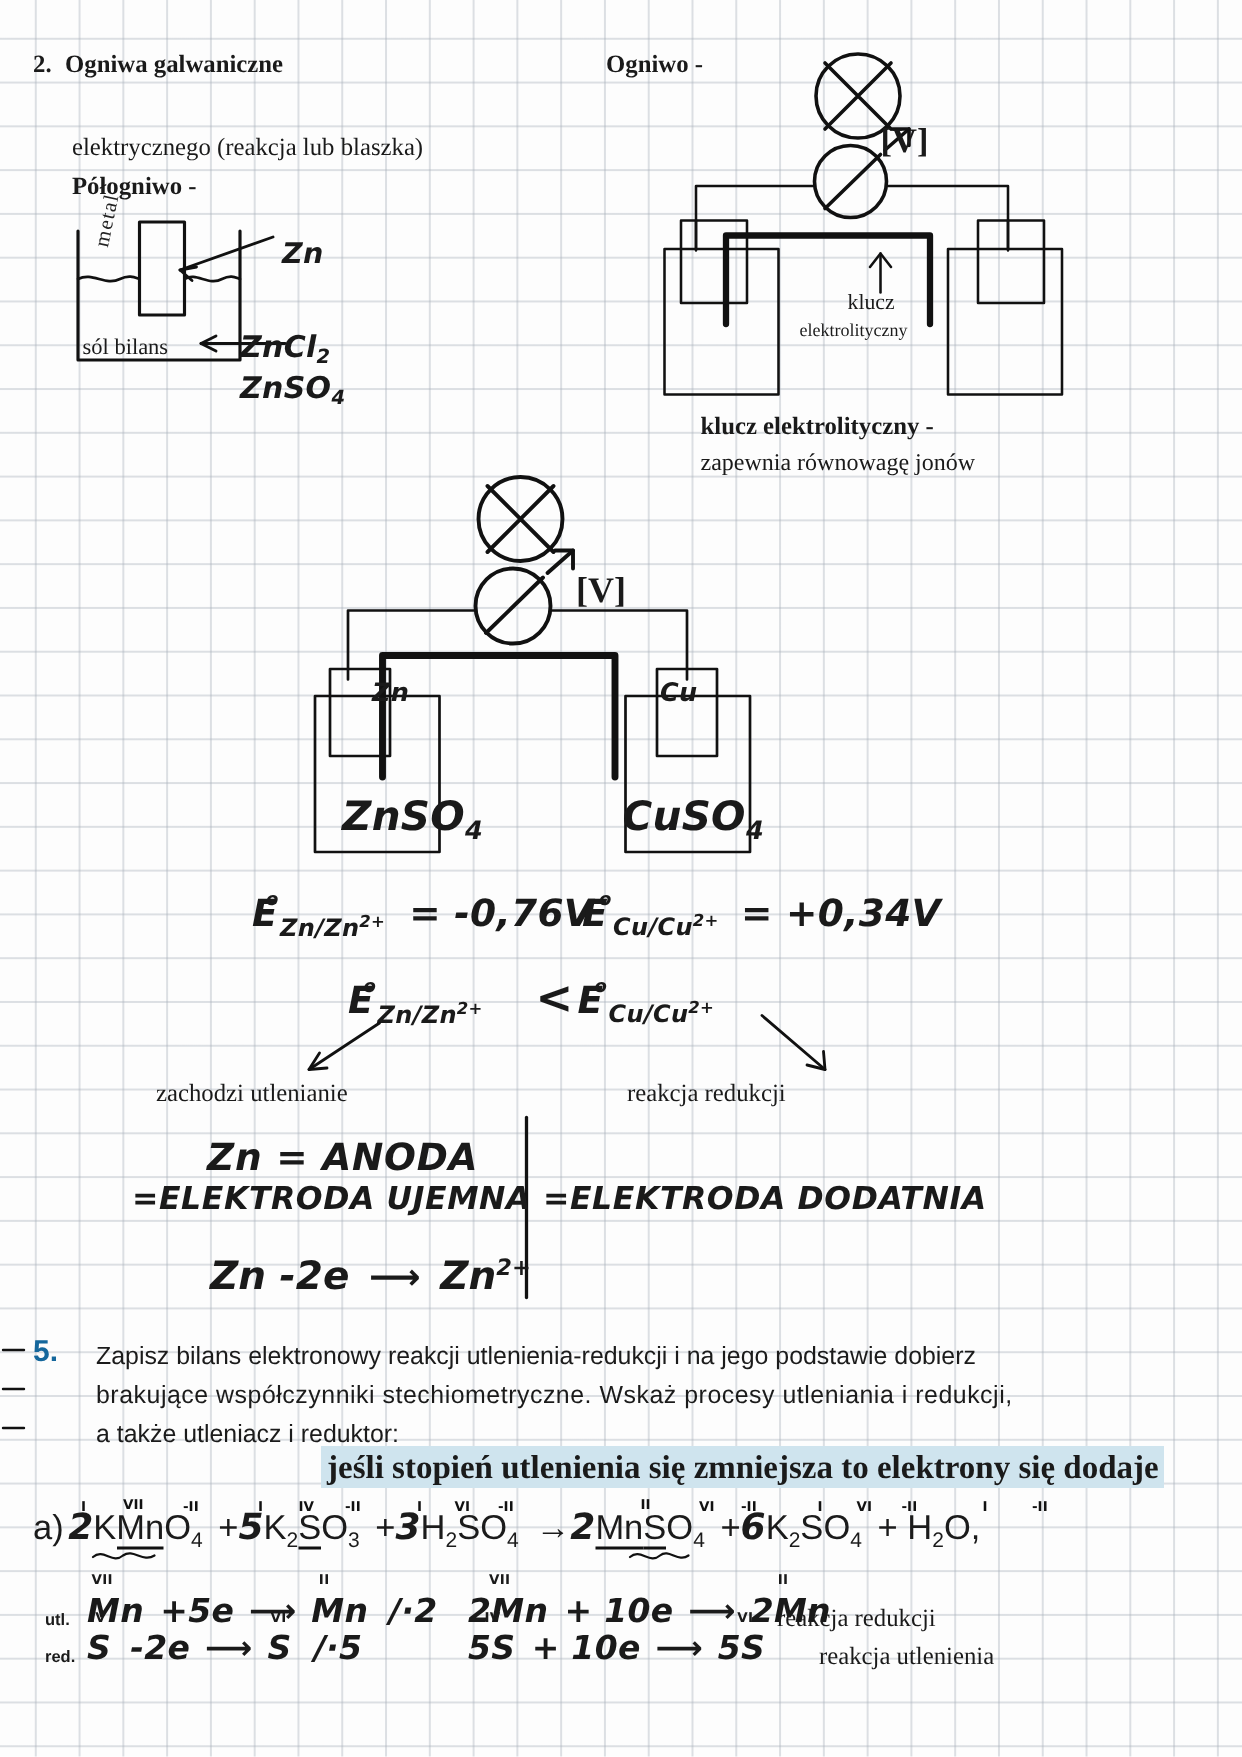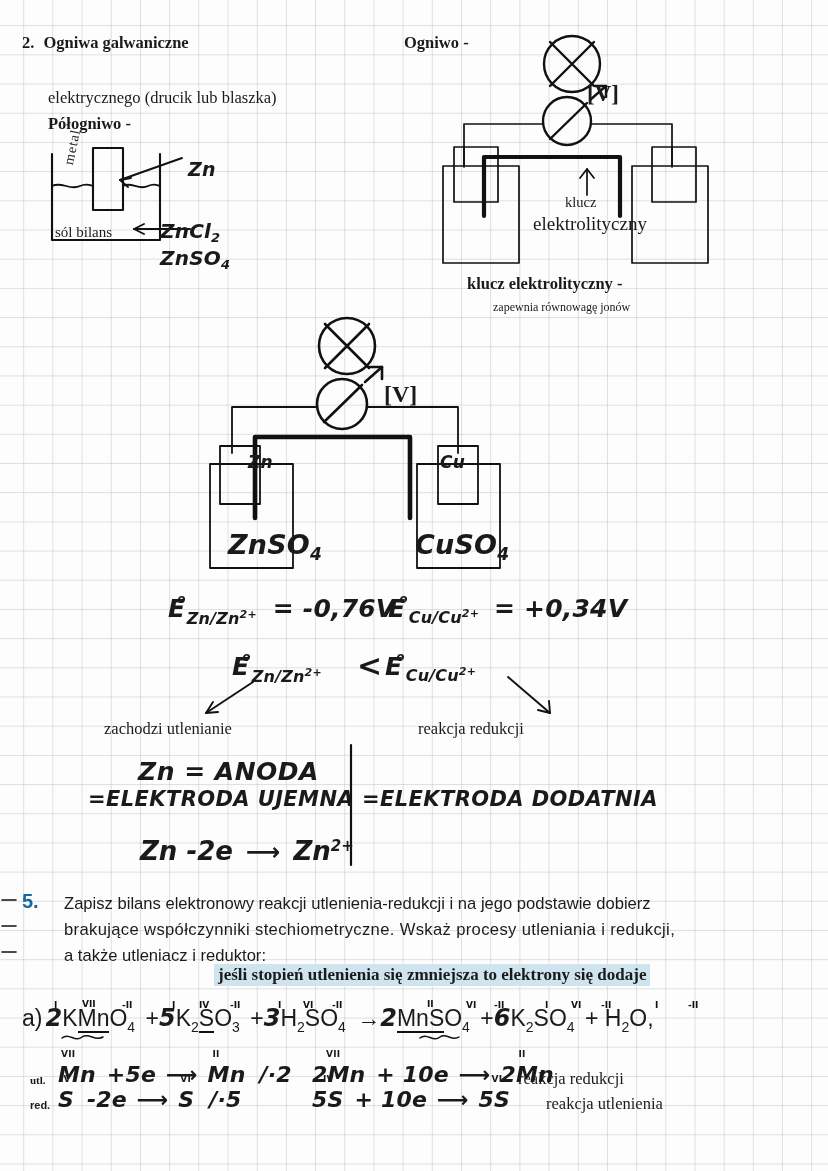--- a/index.html
+++ b/index.html
@@ -50,21 +50,21 @@
 </style>
 </head>
 <body>
 
 <div id="page">
 
   <div class="abs serif" style="left:22px;top:33px;">
     <span class="t-head">2.</span>
     <span class="t-head" style="margin-left:5px;">Ogniwa galwaniczne</span>
   </div>
-  <div class="abs serif t-body t-line" style="left:48px;top:85px;">elektrycznego (drucik lub blaszka)</div>
+  <div class="abs serif t-body t-line" style="left:48px;top:85px;">elektrycznego (reakcja lub blaszka)</div>
   <div class="abs serif t-head t-line" style="left:48px;top:111px;">Półogniwo -</div>
 
   <svg class="abs" style="left:30px;top:140px;" width="270" height="130">
 
     <path class="ink" stroke-width="2.1" d="M22,14 L22,100 L130,100 L130,14"></path>
 
     <path class="ink" stroke-width="1.8" d="M22,46 C32,41 40,51 50,46 C56,43 60,45 63,46"></path>
 
     <path class="ink" stroke-width="1.8" d="M93,46 C101,41 109,51 118,46 C124,43 127,45 130,46"></path>
 
@@ -117,24 +117,24 @@
     <path class="ink" stroke-width="4.2" d="M44,196 L44,137 L180,137 L180,196"></path>
   </svg>
 
   <div class="abs serif" style="left:587px;top:81px;font-size:23px;font-weight:600;">[V]</div>
 
   <svg class="abs" style="left:575px;top:165px;" width="30" height="30">
     <path class="ink" stroke-width="1.7" d="M12,30 L12,4"></path>
     <path class="ink" stroke-width="1.7" d="M12,4 L5,13 M12,4 L19,13"></path>
   </svg>
   <div class="abs serif" style="left:565px;top:194px;font-size:14.5px;">klucz</div>
-  <div class="abs serif" style="left:533px;top:213px;font-size:19px;">elektrolityczny</div>
+  <div class="abs serif" style="left:533px;top:213px;font-size:12px;">elektrolityczny</div>
 
   <div class="abs serif t-head" style="left:467px;top:274px;font-size:16.5px;">klucz elektrolityczny -</div>
-  <div class="abs serif t-body" style="left:493px;top:300px;font-size:12px;">zapewnia równowagę jonów</div>
+  <div class="abs serif t-body" style="left:467px;top:300px;font-size:16px;">zapewnia równowagę jonów</div>
 
 
   <svg class="abs" style="left:215px;top:328px;" width="340" height="260">
 
     <circle class="ink" stroke-width="2.6" cx="132" cy="18" r="28"></circle>
     <path class="ink" stroke-width="2.6" d="M110,-4 L154,40 M154,-4 L110,40"></path>
 
     <circle class="ink" stroke-width="2.6" cx="127" cy="76" r="25"></circle>
     <path class="ink" stroke-width="2.6" d="M109,94 L147,57"></path>
     <path class="ink" stroke-width="2.6" d="M150,54 L167,39"></path>
@@ -212,21 +212,21 @@
     <path class="ink" stroke="#b9bec6" stroke-width="1.6" d="M2,5 L16,5"></path>
     <path class="ink" stroke="#b9bec6" stroke-width="1.6" d="M2,31 L16,31"></path>
     <path class="ink" stroke="#b9bec6" stroke-width="1.6" d="M2,57 L16,57"></path>
   </svg>
 
   <div class="abs ex-num" style="left:22px;top:890px;">5.</div>
   <div class="abs ex-text" style="left:64px;top:891px;width:756px;">Zapisz bilans elektronowy reakcji utlenienia-redukcji i na jego podstawie dobierz</div>
   <div class="abs ex-text" style="left:64px;top:917px;width:756px;letter-spacing:.35px;">brakujące współczynniki stechiometryczne. Wskaż procesy utleniania i redukcji,</div>
   <div class="abs ex-text" style="left:64px;top:943px;width:756px;">a także utleniacz i reduktor:</div>
 
-  <div class="abs serif" style="left:214px;top:965px;font-size:17px;font-weight:bold;">
+  <div class="abs serif" style="left:214px;top:965px;font-size:22px;font-weight:bold;">
     <span class="hl">jeśli stopień utlenienia się zmniejsza to elektrony się dodaje</span>
   </div>
 
   <div class="abs eq" style="left:22px;top:1004px;white-space:nowrap;">
     <span>a)</span><span class="coef" style="margin-left:3px;">2</span><span style="border-bottom:none;"><span style="border-bottom:0;">K</span><span style="border-bottom:2px solid #111;">Mn</span>O<sub>4</sub></span>
     <span style="margin-left:4px;">+</span><span class="coef">5</span><span>K<sub>2</sub><span style="border-bottom:2px solid #111;">S</span>O<sub>3</sub></span>
     <span style="margin-left:4px;">+</span><span class="coef">3</span><span>H<sub>2</sub>SO<sub>4</sub></span>
     <span style="margin-left:5px;">→</span><span class="coef">2</span><span><span style="border-bottom:2px solid #111;">Mn</span><span style="border-bottom:2px solid #111;">S</span>O<sub>4</sub></span>
     <span style="margin-left:4px;">+</span><span class="coef">6</span><span>K<sub>2</sub>SO<sub>4</sub></span>
     <span style="margin-left:4px;">+</span> <span>H<sub>2</sub>O,</span>
@@ -252,21 +252,21 @@
       <span class="ox" style="left: 688px; top: 1000px;">-II</span>
     </div>
 
   <svg class="abs" style="left:62px;top:1032px;" width="50" height="12">
     <path class="ink" stroke-width="1.5" d="M0,6 C7,0 13,11 20,5 C27,0 33,10 41,5"></path>
   </svg>
   <svg class="abs" style="left:420px;top:1032px;" width="44" height="12">
     <path class="ink" stroke-width="1.5" d="M0,6 C7,0 13,11 20,5 C26,0 32,10 39,5"></path>
   </svg>
 
-  <div class="abs sans" style="left:30px;top:1074px;font-size:11px;font-weight:600;font-family:Liberation Serif, serif;">utl.</div>
+  <div class="abs sans" style="left:30px;top:1074px;font-size:11px;font-weight:600;">utl.</div>
   <div class="abs hand" style="left:58px;top:1062px;font-size:22px;white-space:nowrap;">
     <span style="position:relative;">Mn<span style="position:absolute;left:3px;top:-13px;font-size:9px;font-style:normal;">VII</span></span>
     <span style="margin-left:3px;">+5e</span>
     <span style="margin:0 2px;">⟶</span>
     <span style="position:relative;">Mn<span style="position:absolute;left:5px;top:-13px;font-size:9px;font-style:normal;">II</span></span>
     <span style="margin-left:6px;">/·2</span>
   </div>
   <div class="abs hand" style="left:312px;top:1062px;font-size:22px;white-space:nowrap;">
     <span style="position:relative;">2Mn<span style="position:absolute;left:14px;top:-13px;font-size:9px;font-style:normal;">VII</span></span>
     <span style="margin-left:3px;">+ 10e</span>

